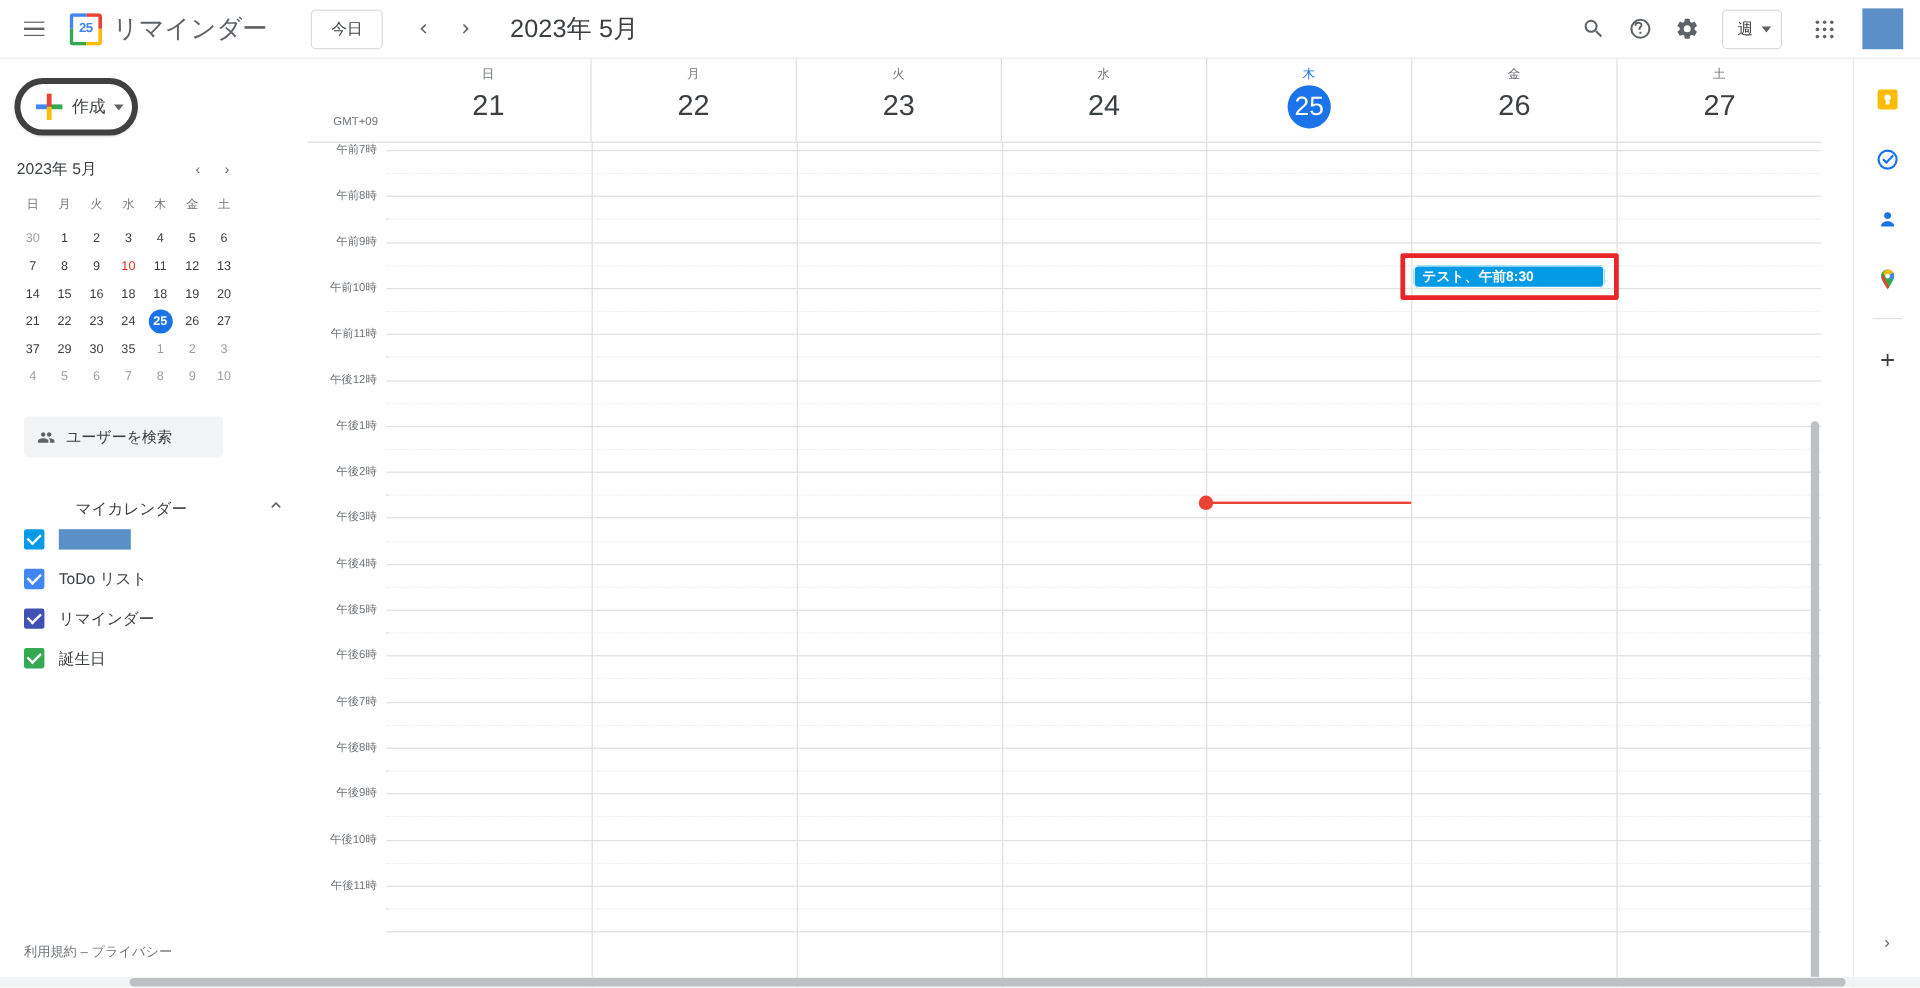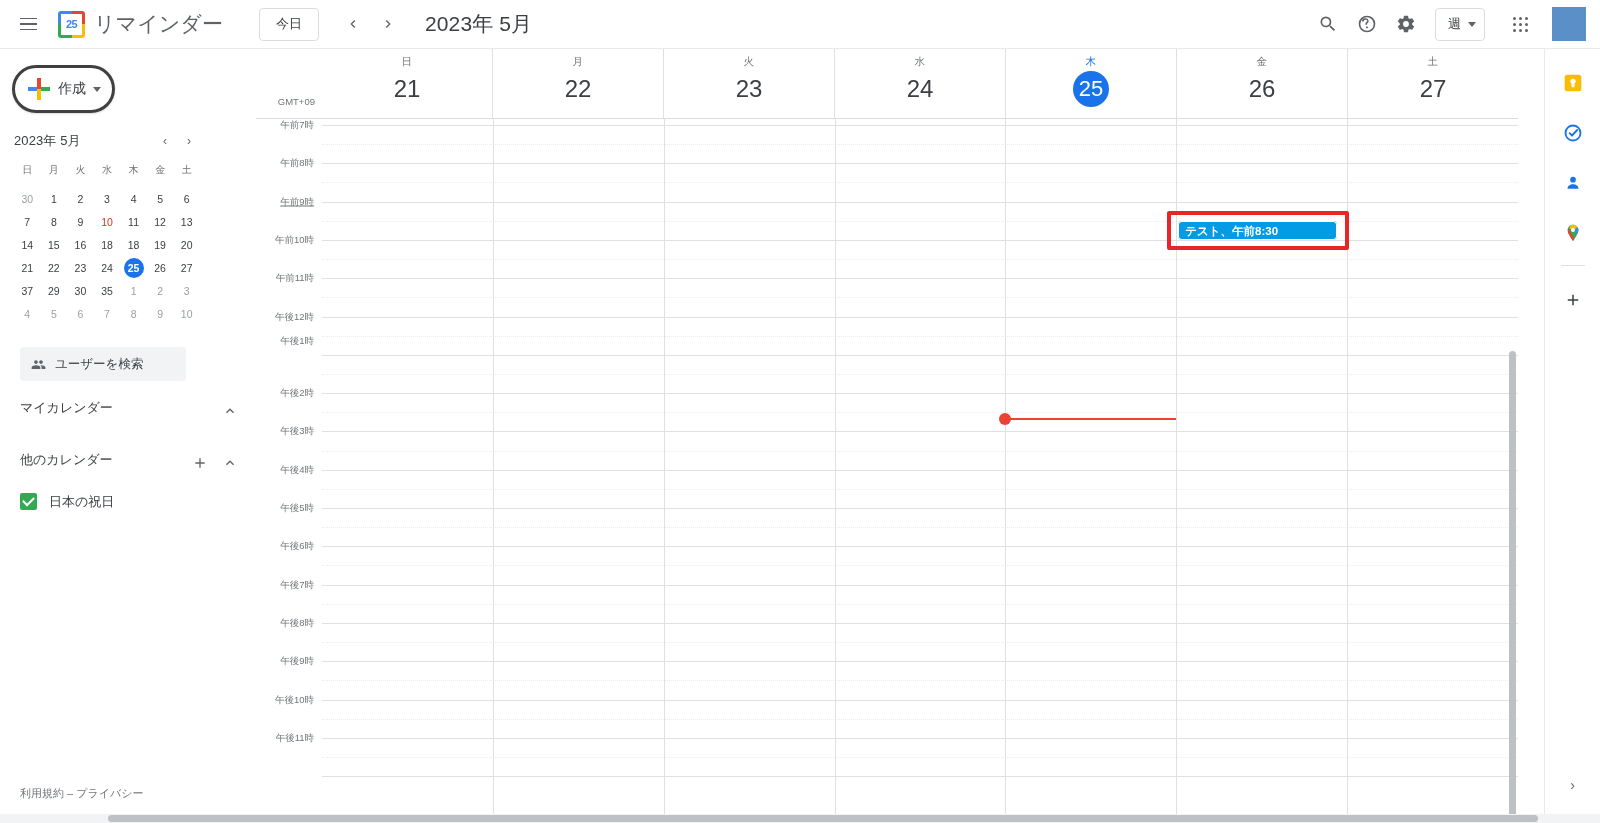--- a/index.html
+++ b/index.html
@@ -99,21 +99,21 @@
   }
 
   
   .sidebar {
     position: absolute; left: 0; top: 49px; width: 256px; height: 774px;
     background: #fff; overflow: hidden; z-index: 30;
   }
 
   .create-btn {
     margin: 16px 0 0 12px; height: 48px; width: 103px;
-    border: 3px solid #404040; border-radius: 24px; background: #fff;
+    border: 5px solid #404040; border-radius: 24px; background: #fff;
     display: flex; align-items: center; cursor: pointer;
     box-shadow: 0 1px 2px 0 rgba(60,64,67,.18);
   }
   .plus-color { position: relative; width: 22px; height: 22px; margin-left: 13px; flex: 0 0 auto; }
   .plus-color .h1 { position: absolute; left: 0; top: 9px; width: 11px; height: 4px; background: #4285f4; }
   .plus-color .h2 { position: absolute; right: 0; top: 9px; width: 11px; height: 4px; background: #34a853; }
   .plus-color .v1 { position: absolute; left: 9px; top: 0; width: 4px; height: 11px; background: #ea4335; }
   .plus-color .v2 { position: absolute; left: 9px; bottom: 0; width: 4px; height: 11px; background: #fbbc04; }
   .create-label { font-size: 14px; color: #3c4043; margin-left: 8px; }
   .create-caret { margin-left: 7px; width: 0; height: 0; border-left: 4px solid transparent; border-right: 4px solid transparent; border-top: 5px solid #5f6368; }
@@ -149,22 +149,22 @@
   .usersearch {
     margin: 22px 0 0 20px; width: 166px; height: 34px; background: #f1f3f4;
     border-radius: 4px; display: flex; align-items: center; cursor: pointer;
   }
   .usersearch .ic { margin-left: 11px; display: flex; color: #5f6368; }
   .usersearch .txt { font-size: 12.5px; color: #3c4043; margin-left: 9px; }
 
   
   .cal-section { margin-top: 18px; }
   .cal-sec-head {
-    height: 34px; display: flex; align-items: flex-start;
-    padding-left: 20px; padding-right: 14px; cursor: pointer;
+    height: 34px; display: flex; align-items: flex-end;
+    padding-left: 20px; padding-right: 14px; cursor: pointer; margin-left: 43px;
   }
   .cal-sec-title { font-size: 13px; color: #3c4043; }
   .cal-sec-actions { margin-left: auto; display: flex; align-items: center; gap: 6px; }
   .sec-ic {
     width: 24px; height: 24px; border-radius: 50%; display: flex;
     align-items: center; justify-content: center; color: #5f6368; cursor: pointer;
   }
 
   .cal-item {
     height: 33px; display: flex; align-items: center; padding-left: 20px; cursor: pointer;
@@ -560,45 +560,40 @@
       <div class="cal-sec-head">
         <span class="cal-sec-title">マイカレンダー</span>
         <span class="cal-sec-actions">
           <span class="sec-ic">
             <svg width="16" height="16" viewBox="0 0 24 24">
               <path d="m7.4 15.4 4.6-4.6 4.6 4.6L18 14l-6-6-6 6z" fill="currentColor"></path>
             </svg>
           </span>
         </span>
       </div>
-    </div>
-
-    <div class="cal-section">
-      <div class="cal-sec-head">
-        <span class="cal-sec-title">他のカレンダー</span>
-        <span class="cal-sec-actions">
-          <span class="sec-ic">
-            <svg width="16" height="16" viewBox="0 0 24 24">
-              <path d="M19 13h-6v6h-2v-6H5v-2h6V5h2v6h6z" fill="currentColor"></path>
-            </svg>
-          </span>
-          <span class="sec-ic">
-            <svg width="16" height="16" viewBox="0 0 24 24">
-              <path d="m7.4 15.4 4.6-4.6 4.6 4.6L18 14l-6-6-6 6z" fill="currentColor"></path>
-            </svg>
-          </span>
-        </span>
-      </div>
-      <div id="other-calendars-list">
+      <div id="my-calendars-list">
+          <div class="cal-item">
+            <div class="cbox" style="background: rgb(3, 155, 229);"></div>
+            <div class="cal-redacted"></div>
+          </div>
+          <div class="cal-item">
+            <div class="cbox" style="background: rgb(66, 133, 244);"></div>
+            <div class="cal-name">ToDo リスト</div>
+          </div>
+          <div class="cal-item">
+            <div class="cbox" style="background: rgb(63, 81, 181);"></div>
+            <div class="cal-name">リマインダー</div>
+          </div>
           <div class="cal-item">
             <div class="cbox" style="background: rgb(52, 168, 83);"></div>
-            <div class="cal-name">日本の祝日</div>
+            <div class="cal-name">誕生日</div>
           </div>
         </div>
     </div>
+
 
     <div class="footer-legal">
       <a>利用規約</a>
       <span>–</span>
       <a>プライバシー</a>
     </div>
   </div>
 
   <div class="main">
 
@@ -649,25 +644,25 @@
           <div class="cell" style="flex: 1 1 0px;"></div>
           <div class="cell" style="flex: 1 1 0px;"></div>
         </div>
     </div>
 
     <div class="gridscroll">
       <div class="gridinner">
         <div class="timegutter" id="time-gutter">
             <div class="tlabel" style="top: 6px;">午前7時</div>
             <div class="tlabel" style="top: 44.3px;">午前8時</div>
-            <div class="tlabel" style="top: 82.6px; text-decoration: underline;">午前9時</div>
+            <div class="tlabel" style="top: 82.6px;">午前9時</div>
             <div class="tlabel" style="top: 120.9px;">午前10時</div>
             <div class="tlabel" style="top: 159.2px;">午前11時</div>
             <div class="tlabel" style="top: 197.5px;">午後12時</div>
-            <div class="tlabel" style="top: 222px;">午後1時</div>
+            <div class="tlabel" style="top: 236px;">午後1時</div>
             <div class="tlabel" style="top: 274.1px;">午後2時</div>
             <div class="tlabel" style="top: 312.4px;">午後3時</div>
             <div class="tlabel" style="top: 350.7px;">午後4時</div>
             <div class="tlabel" style="top: 389px;">午後5時</div>
             <div class="tlabel" style="top: 427.3px;">午後6時</div>
             <div class="tlabel" style="top: 465.6px;">午後7時</div>
             <div class="tlabel" style="top: 503.9px;">午後8時</div>
             <div class="tlabel" style="top: 542.2px;">午後9時</div>
             <div class="tlabel" style="top: 580.5px;">午後10時</div>
             <div class="tlabel" style="top: 618.8px;">午後11時</div>

